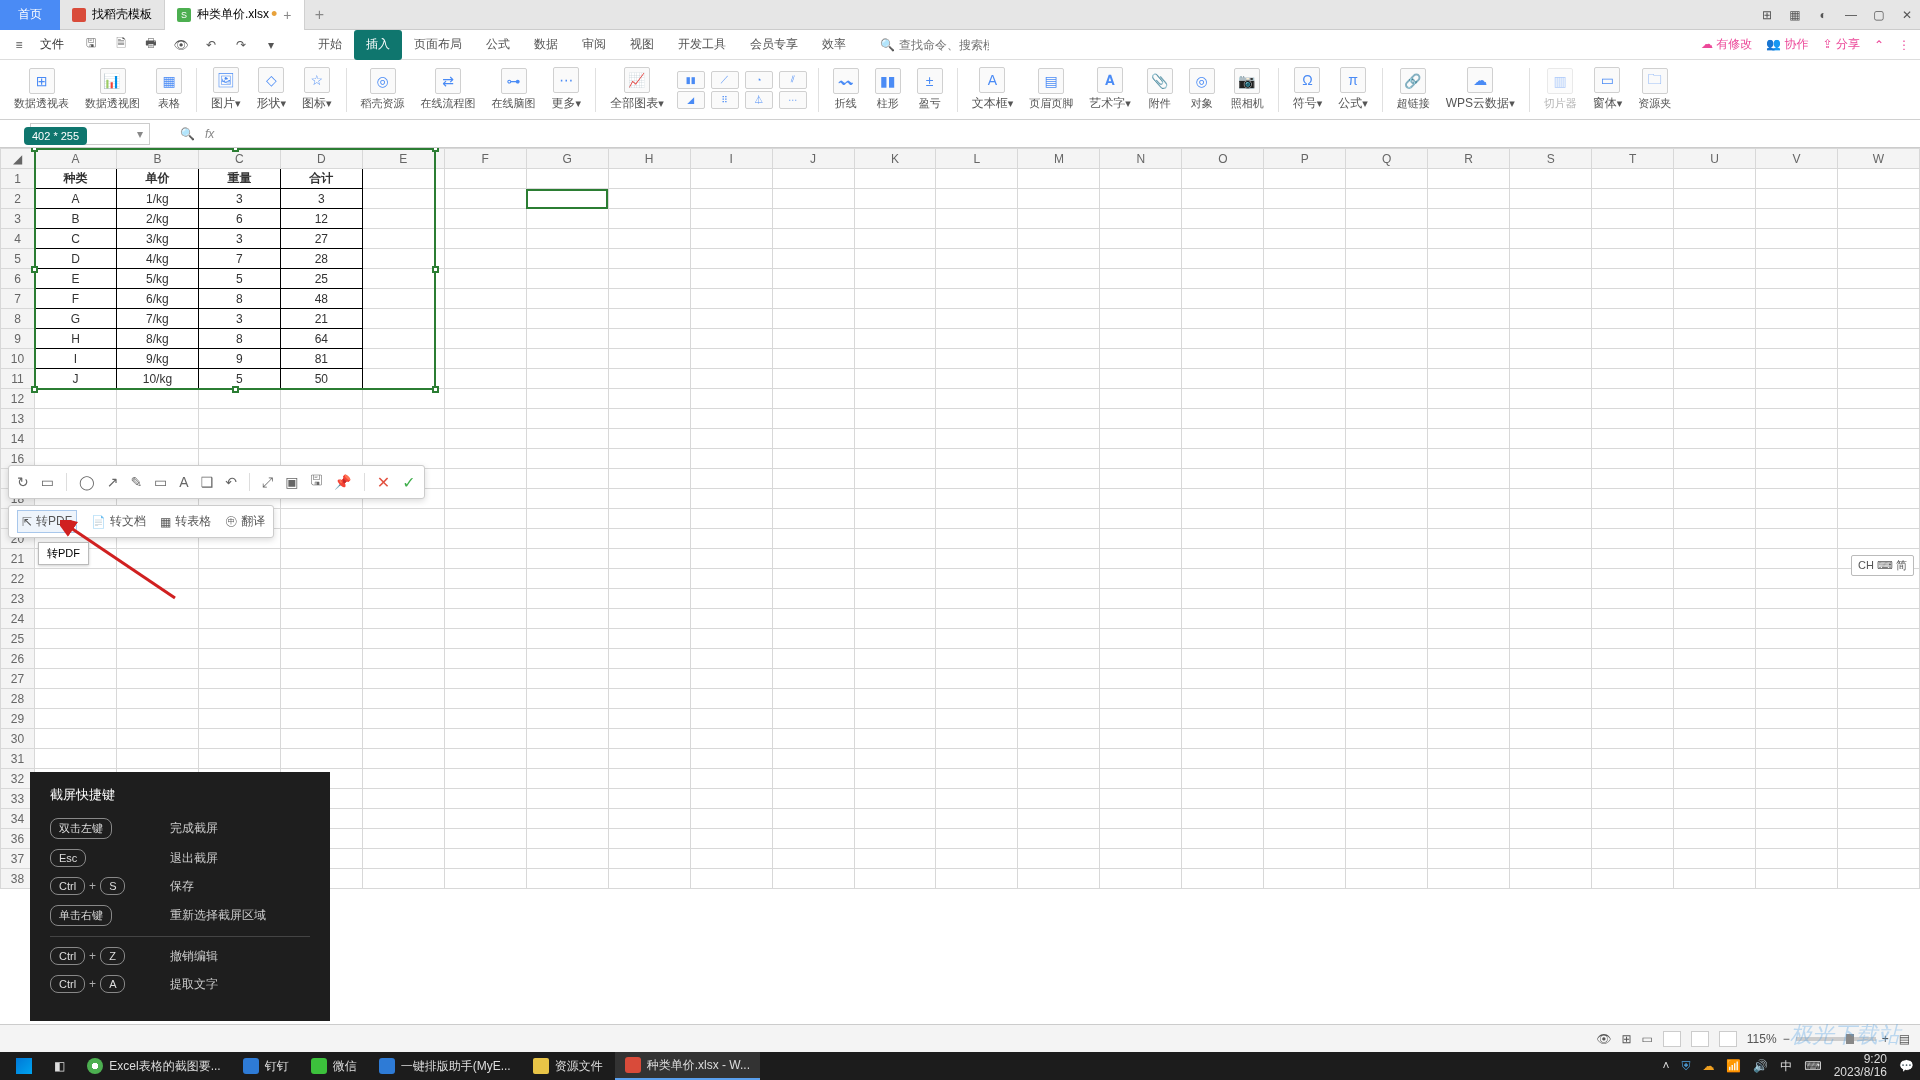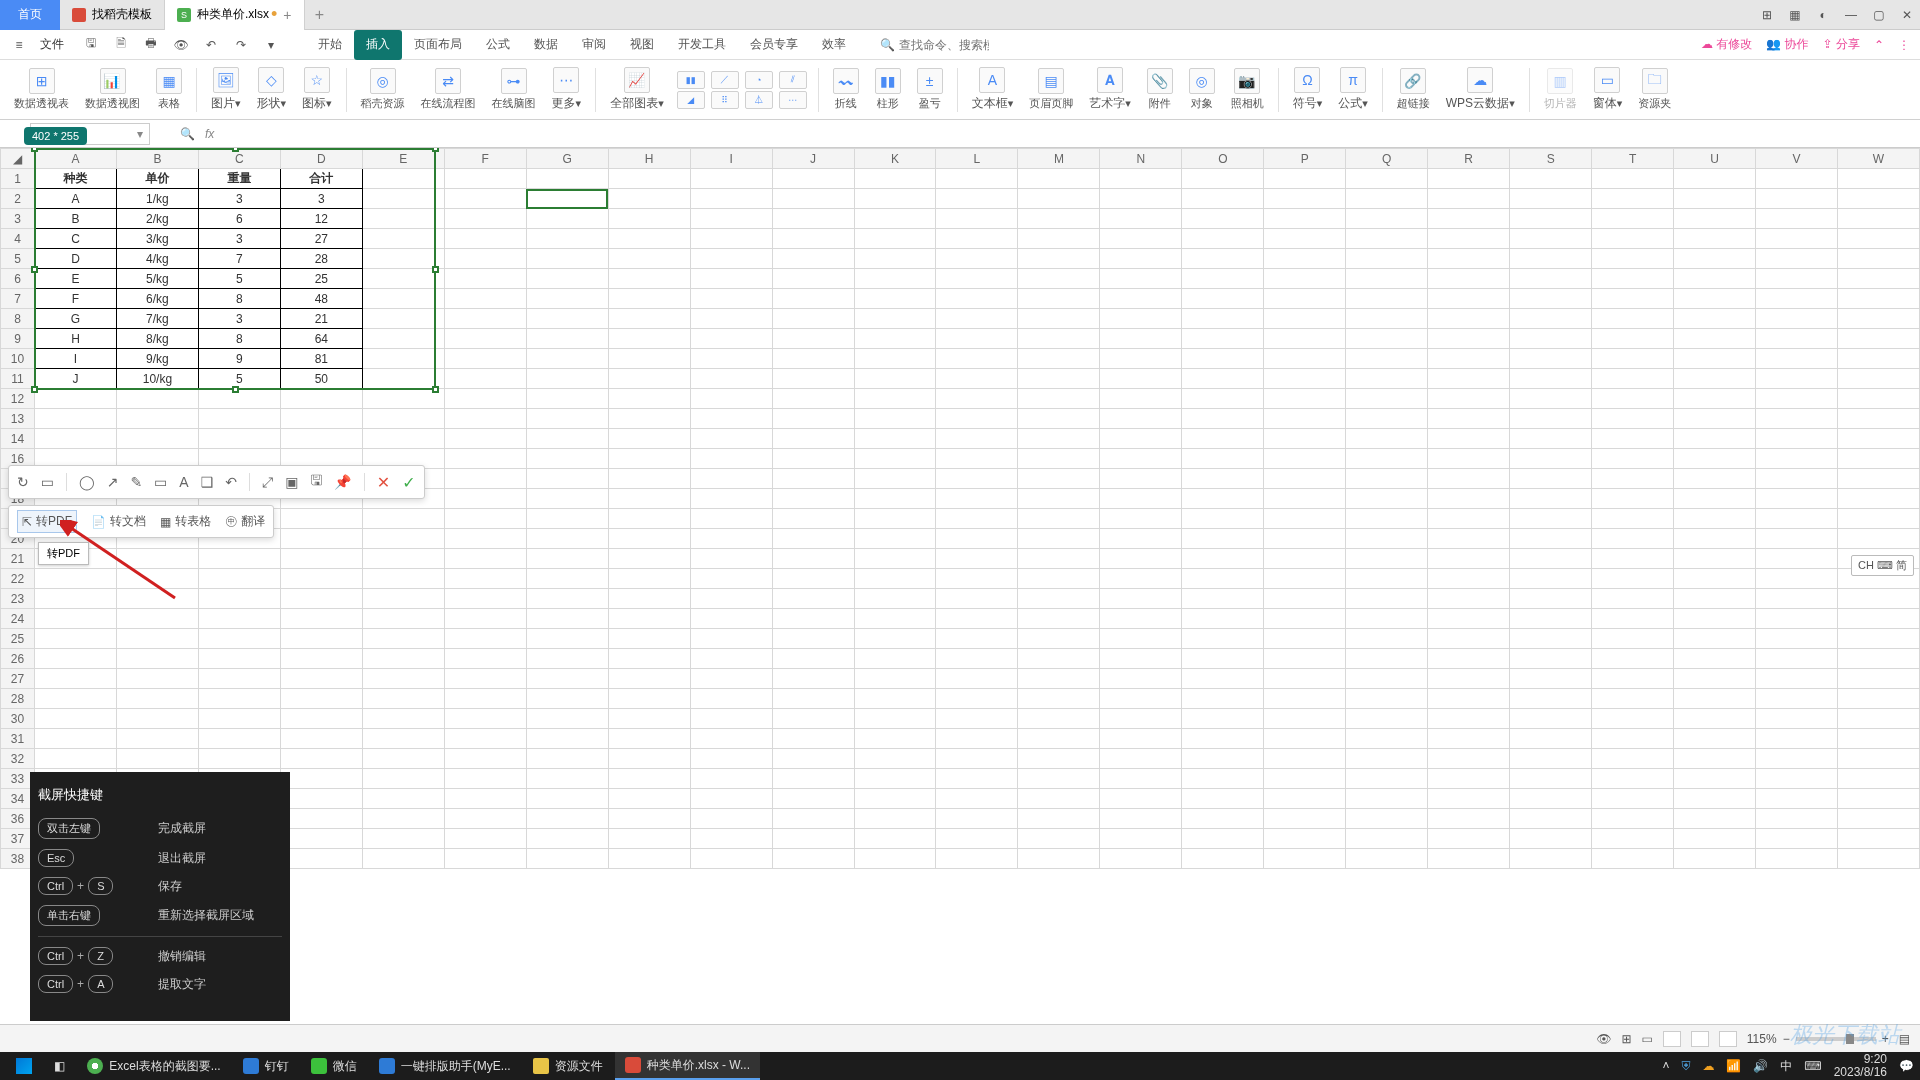--- a/index.html
+++ b/index.html
@@ -77,21 +77,21 @@
 .shot-actions .sa { display: flex; align-items: center; gap: 4px; color: #555; }
 .shot-actions .sa.hover { background: #eef4fb; padding: 2px 4px; border: 1px solid #a8c7eb; }
 
 
 .tooltip { position: absolute; background: #fff; border: 1px solid #bbb; padding: 3px 8px; font-size: 11px; z-index: 26; box-shadow: 0 1px 3px rgba(0,0,0,0.2); }
 
 
 .arrow { position: absolute; z-index: 27; }
 
 
-.shortcuts { position: absolute; background: #1e1e1e; color: #ddd; padding: 14px 8px 18px; z-index: 24; width: 260px; }
+.shortcuts { position: absolute; background: #1e1e1e; color: #ddd; padding: 14px 20px 18px; z-index: 24; width: 300px; }
 .shortcuts h4 { color: #fff; margin-bottom: 14px; font-size: 13px; font-weight: normal; }
 .shortcuts .row { display: flex; align-items: center; gap: 10px; margin: 10px 0; }
 .shortcuts .keys { display: flex; gap: 4px; width: 110px; align-items:center;}
 .shortcuts .key { border: 1px solid #888; border-radius: 8px; padding: 2px 8px; font-size: 11px; color: #ddd; }
 .shortcuts .plus { color: #aaa; }
 .shortcuts .desc { color: #ccc; font-size: 12px; }
 .shortcuts hr { border: none; border-top: 1px solid #444; margin: 10px 0; }
 
 
 .langbadge { position: absolute; right: 6px; top: 555px; border: 1px solid #bbb; background: #fff; padding: 2px 6px; font-size: 11px; color: #555; border-radius: 2px; z-index: 10; }
@@ -1054,20 +1054,46 @@
           <td class=""></td>
           <td class=""></td>
           <td class=""></td>
           <td class=""></td>
           <td class=""></td>
           <td class=""></td>
           <td class=""></td>
           <td class=""></td>
         </tr>
         <tr>
+          <th class="rowhdr">29</th>
+          <td class=""></td>
+          <td class=""></td>
+          <td class=""></td>
+          <td class=""></td>
+          <td class=""></td>
+          <td class=""></td>
+          <td class=""></td>
+          <td class=""></td>
+          <td class=""></td>
+          <td class=""></td>
+          <td class=""></td>
+          <td class=""></td>
+          <td class=""></td>
+          <td class=""></td>
+          <td class=""></td>
+          <td class=""></td>
+          <td class=""></td>
+          <td class=""></td>
+          <td class=""></td>
+          <td class=""></td>
+          <td class=""></td>
+          <td class=""></td>
+          <td class=""></td>
+        </tr>
+        <tr>
           <th class="rowhdr">30</th>
           <td class=""></td>
           <td class=""></td>
           <td class=""></td>
           <td class=""></td>
           <td class=""></td>
           <td class=""></td>
           <td class=""></td>
           <td class=""></td>
           <td class=""></td>

